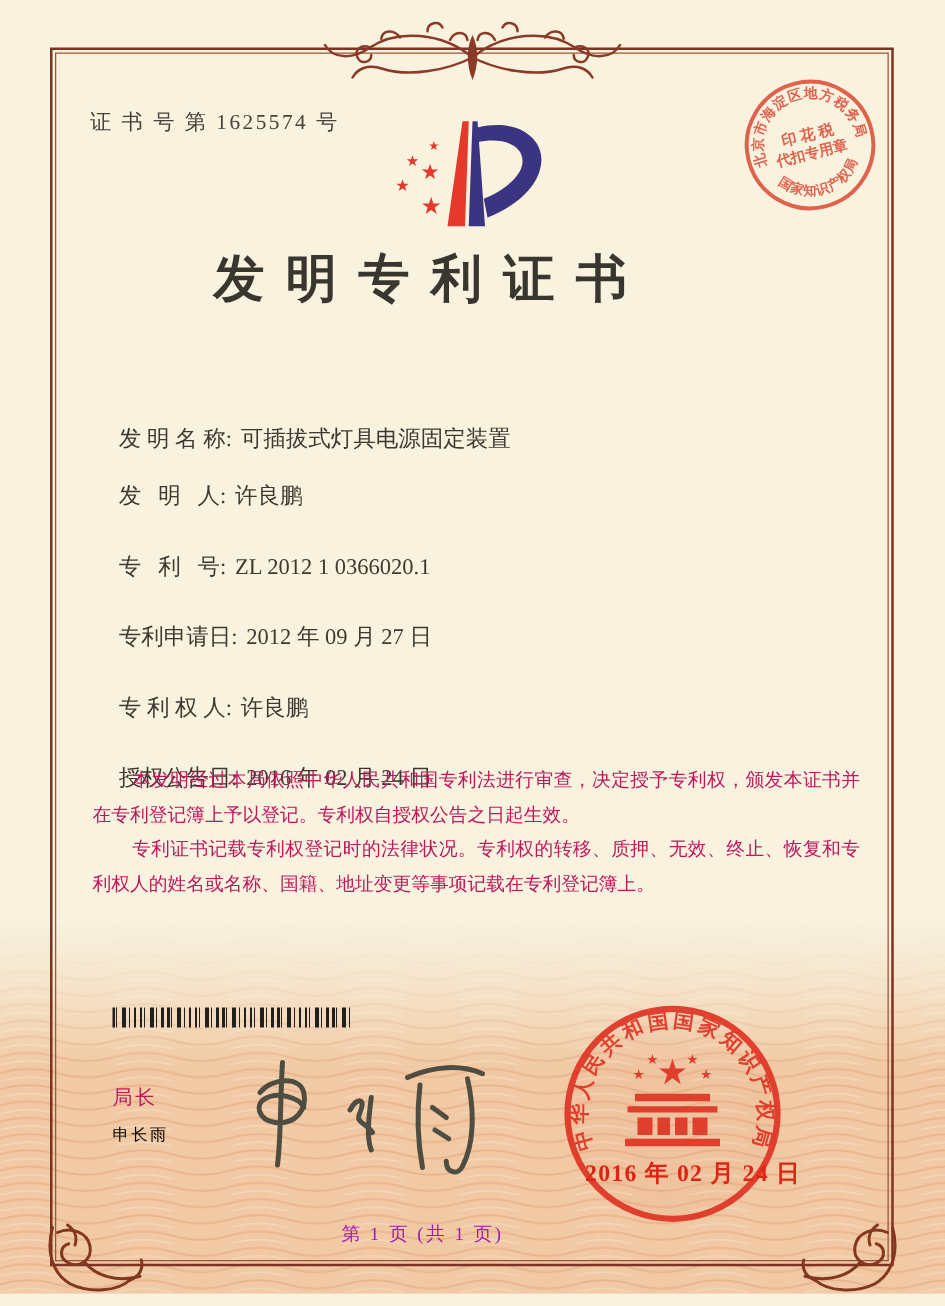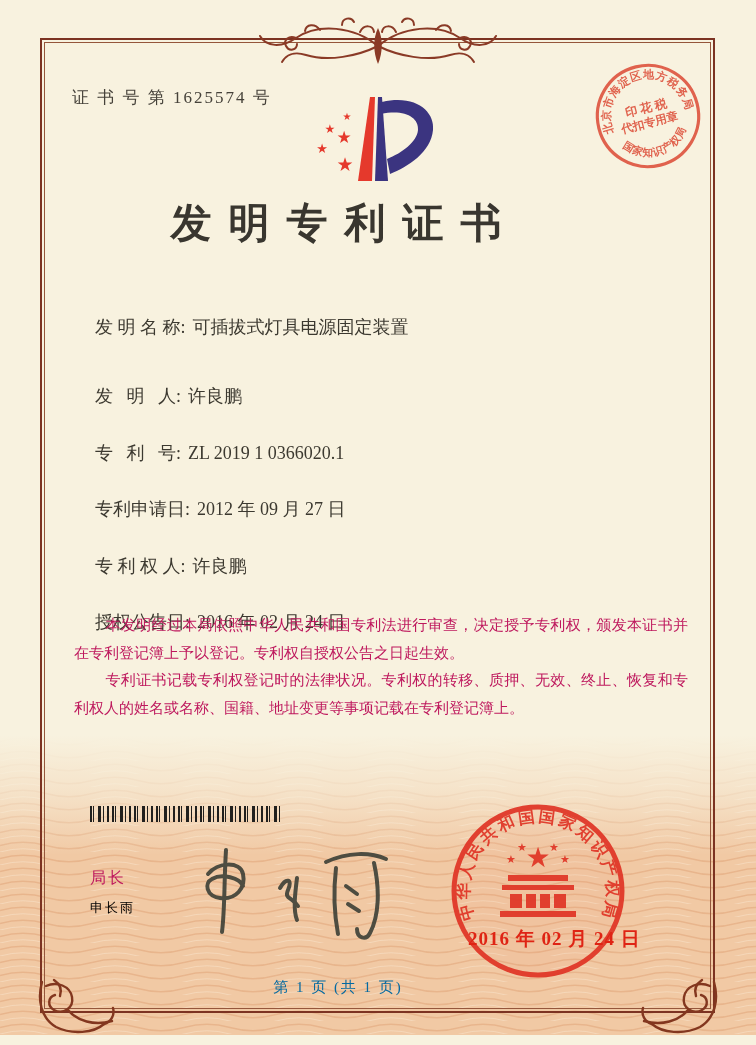--- a/index.html
+++ b/index.html
@@ -36,21 +36,21 @@
       #21201e 0 2px,transparent 2px 3px,#21201e 3px 4px,transparent 4px 8px,
       #21201e 8px 11px,transparent 11px 13px,#21201e 13px 14px,transparent 14px 17px,
       #21201e 17px 19px,transparent 19px 22px);}
   .signer-title{left:90px;top:868px;font-size:16px;color:#be185d;letter-spacing:2px;}
   .signer-name{left:90px;top:899px;font-size:13px;color:#000000;letter-spacing:2px;}
   .signature-wrap{left:196px;top:836px;width:205px;height:104px;}
   .seal-wrap{left:450px;top:803px;width:176px;height:176px;opacity:.93;}
   .seal-date{left:468px;top:926px;font-size:19px;font-weight:bold;color:#df2414;
     letter-spacing:1px;white-space:pre;}
   .page-footer{left:0;top:978px;width:676px;text-align:center;font-size:15px;
-    color:#0369a1;letter-spacing:2px;white-space:pre;}
+    color:#a21caf;letter-spacing:2px;white-space:pre;}
   
   .orn-top{left:256px;top:8px;width:244px;height:72px;}
   .orn-bl{left:34px;top:978px;width:92px;height:60px;}
   .orn-br{left:630px;top:978px;width:92px;height:60px;transform:scaleX(-1);}
 </style>
 </head>
 <body>
 
 <svg class="abs" id="wave-zone" viewBox="0 0 756 300" preserveAspectRatio="none">
   <defs>
@@ -135,28 +135,28 @@
     <path d="M72,5 L77,5 L74,89 L60,89 Z"></path>
   </g>
   <g fill="#3b3480">
     <path d="M80,5 L84,5 L90,89 L77,89 Z"></path>
     <path d="M84,10 C118,2 137,20 135,38 C133,60 110,75 92,82 L89,67 C104,61 119,50 120,38 C121,25 106,17 83,22 Z"></path>
   </g>
 </svg>
 
 <div class="abs page-title">发明专利证书</div>
 
-<div class="abs field-row" style="top:294px">
+<div class="abs field-row" style="top:318px">
   <span class="lbl">发 明 名 称:</span><span class="val">可插拔式灯具电源固定装置</span>
 </div>
 <div class="abs field-row" style="top:363px">
   <span class="lbl">发   明   人:</span><span class="val">许良鹏</span>
 </div>
 <div class="abs field-row" style="top:420px">
-  <span class="lbl">专   利   号:</span><span class="val">ZL 2019 1 0366020.1</span>
+  <span class="lbl">专   利   号:</span><span class="val">ZL 2012 1 0366020.1</span>
 </div>
 <div class="abs field-row" style="top:476px">
   <span class="lbl">专利申请日:</span><span class="val">2012 年 09 月 27 日</span>
 </div>
 <div class="abs field-row" style="top:533px">
   <span class="lbl">专 利 权 人:</span><span class="val">许良鹏</span>
 </div>
 <div class="abs field-row" style="top:589px">
   <span class="lbl">授权公告日:</span><span class="val">2016 年 02 月 24 日</span>
 </div>

